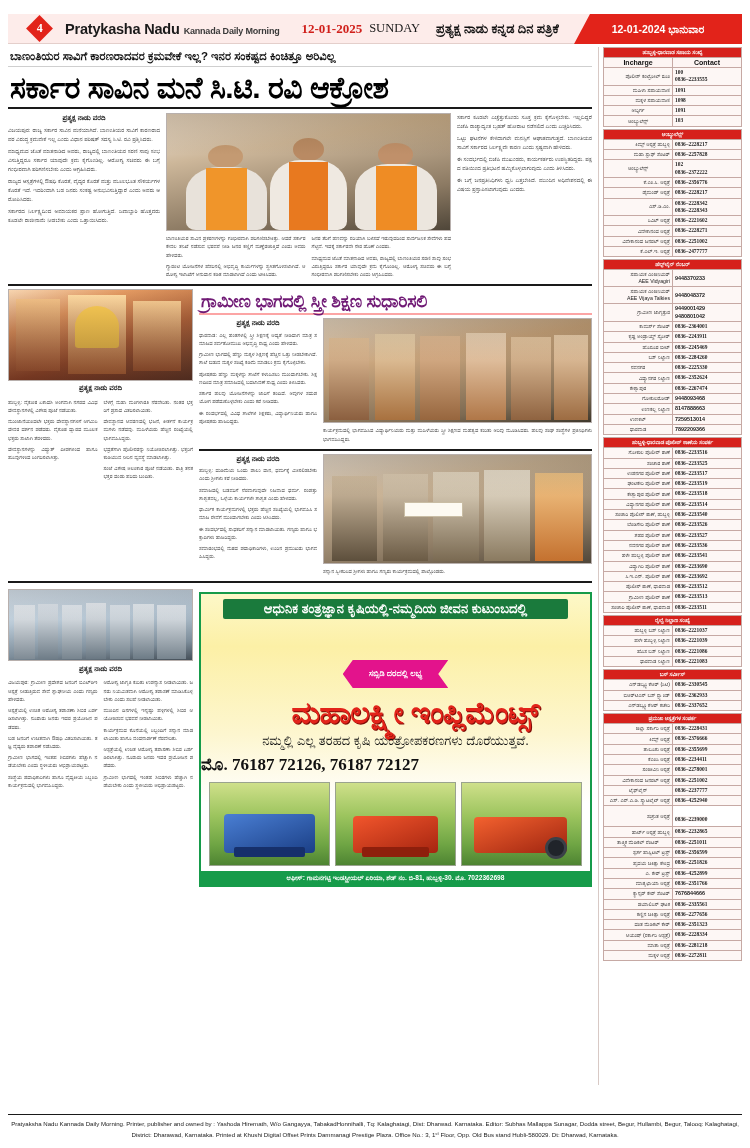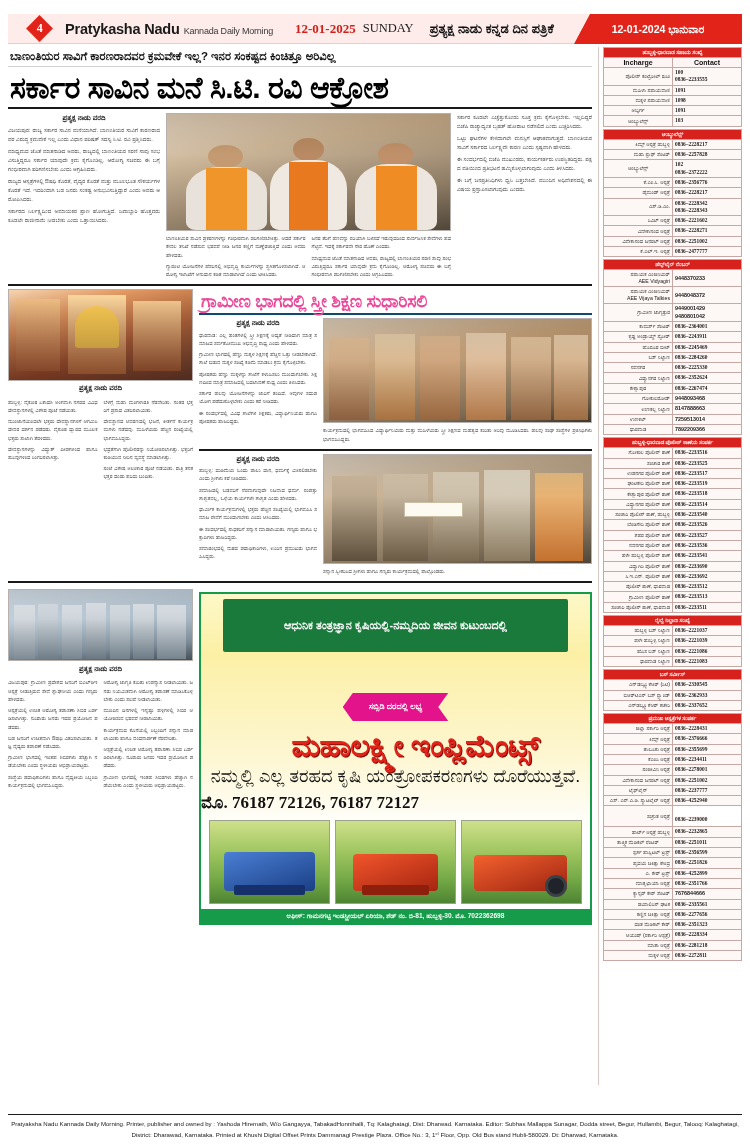--- a/index.html
+++ b/index.html
@@ -25,31 +25,31 @@
     flex: 0 0 auto;
   }
   .mh-diamond span {
     transform: rotate(-45deg); color: #fff; font-size: 12px; font-weight: bold;
     font-family: "Liberation Serif", serif;
   }
   .mh-title {
     margin-left: 16px; font-size: 14.5px; font-weight: bold; color: #1a1a1a;
     letter-spacing: -.2px;
   }
-  .mh-sub { font-size: 9px; color: #3a3a3a; font-weight: normal; margin-left: 4px; }
+  .mh-sub { font-size: 9px; color: #3a3a3a; font-weight: bold; margin-left: 4px; }
   .mh-date {
     margin-left: 22px; color: #d0201b; font-weight: bold; font-size: 13px;
     font-family: "Liberation Serif", serif;
   }
   .mh-day {
     margin-left: 7px; font-size: 12.5px; color: #1a1a1a;
     font-family: "Liberation Serif", serif;
   }
   .mh-kan {
-    margin-left: 16px; font-size: 13px; font-weight: bold; color: #111;
+    margin-left: 16px; font-size: 13px; font-weight: bold; color: #111; font-family: Liberation Serif, serif;
   }
   .mh-red-tab {
     position: absolute; right: 0; top: 0; height: 30px; width: 168px;
     background: #e2231a; color: #fff; display: flex; align-items: center;
     justify-content: center; font-size: 10.5px; font-weight: bold;
     clip-path: polygon(16px 0, 100% 0, 100% 100%, 0 100%);
   }
 
   
   .body-wrap { display: flex; margin-top: 3px; height: 1038px; }
@@ -87,22 +87,22 @@
   .ph-c { background: linear-gradient(170deg,#efe3d2 0%,#c9a57d 35%,#7d6a52 80%,#3f382c 100%); }
   .ph-d { background: linear-gradient(175deg,#e9f0f6 0%,#b9c9d6 40%,#7d8d9a 78%,#454f58 100%); }
 
   
   .person { position:absolute; bottom:0; }
   .person .head { position:absolute; border-radius:50%; }
   .person .body { position:absolute; border-radius: 40% 40% 12% 12%; }
   .hr-dbl { border-top: 2px solid #1a1a1a; margin: 3px 0; }
 
   .headline2 {
-    font-size: 17.5px; font-weight: bold; color: #ec4899; line-height: 1.15;
-    padding: 2px 0 2px 2px; border-bottom: 2px solid #0c4a6e; letter-spacing: -.3px;
+    font-size: 17.5px; font-weight: bold; color: #701a75; line-height: 1.15;
+    padding: 2px 0 2px 2px; border-bottom: 2px solid #fca5a5; letter-spacing: -.3px;
   }
   .headline3 {
     font-size: 14px; font-weight: bold; color: #000; line-height: 1.18;
     padding: 2px 0 2px 2px; border-bottom: 1.6px solid #1a1a1a;
   }
   .headline4 {
     font-size: 13.5px; font-weight: bold; color: #000; line-height: 1.22;
     padding: 2px 0 3px 2px; border-bottom: 1.6px solid #1a1a1a;
   }
 
@@ -133,39 +133,39 @@
   .cell-num.eng { font-family: "Liberation Sans", sans-serif; }
   .rail-gap { height: 2px; }
 
   
   .advert {
     margin-top: 6px; border: 2.5px solid #169b4a; position: relative;
     background: linear-gradient(180deg,#fdf8c8 0%,#fcf0a6 18%,#fdf6cf 48%,#ffffff 72%);
     overflow: hidden;
   }
   .ad-banner {
-    background: #1a7a3c; color: #fff; font-size: 11px; font-weight: bold;
-    text-align: center; padding: 20px 2px; margin: 5px 22px 0;
+    background: #1a7a3c; color: #fff; font-size: 13px; font-weight: bold;
+    text-align: center; padding: 2px 2px; margin: 5px 22px 0;
     border-radius: 2px;
   }
   .ad-ribbon-wrap { display: flex; justify-content: center; margin-top: 5px; }
   .ad-ribbon {
     background: #e3138c; color: #fff; font-size: 8.2px; font-weight: bold;
     padding: 9px 26px; position: relative;
     clip-path: polygon(10px 0,100% 0,calc(100% - 10px) 50%,100% 100%,10px 100%,0 50%);
     margin-top: 36px;
   }
   .ad-title {
     text-align: center; font-size: 30px; font-weight: bold; color: #e2231a;
     margin-top: 9px; letter-spacing: -.5px; line-height: 1.05;
     text-shadow: 1px 1px 0 #7d0c06;
     padding-left: 40px;
   }
   .ad-sub {
-    text-align: center; font-size: 18px; color: #111; margin-top: 5px;
+    text-align: center; font-size: 13px; color: #111; margin-top: 5px;
     font-weight: normal;
   }
   .ad-phone {
     text-align: left; font-size: 17px; font-weight: bold; color: #111;
     margin-top: 6px; font-family: "Liberation Serif", serif;
   }
   .ad-imgs { display: flex; gap: 5px; padding: 7px 8px 5px; }
   .ad-img {
     flex: 1; height: 84px; border: 1px solid #9aa38e; position: relative;
     overflow: hidden;

